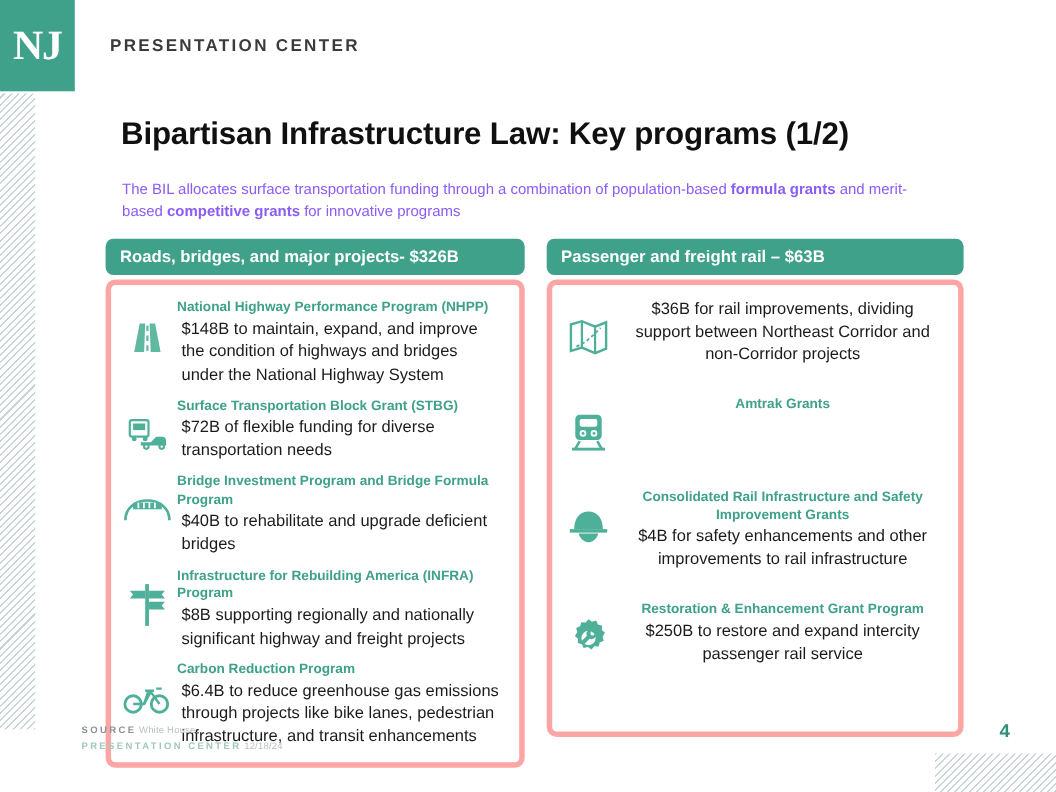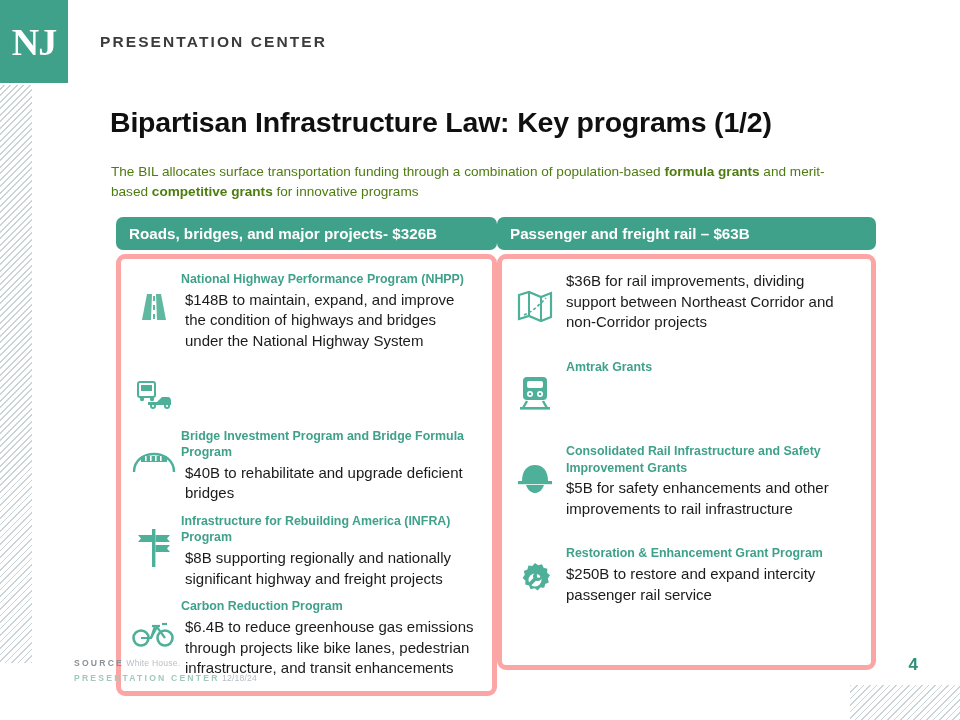--- a/index.html
+++ b/index.html
@@ -74,31 +74,31 @@
     font-weight: bold;
     color: #101010;
     letter-spacing: -0.2px;
   }
   .slide-subtitle {
     position: absolute;
     left: 111px; top: 162px;
     width: 740px;
     font-size: 13.6px;
     line-height: 1.47;
-    color: #4d7c0f;
+    color: #8b5cf6;
   }
   .slide-subtitle b { font-weight: bold; }
 
   
   .col {
     position: absolute;
     top: 217px;
   }
-  .col-left  { left: 116px;  width: 381px; }
-  .col-right { left: 497px;  width: 379px; }
+  .col-left  { left: 96px;  width: 381px; }
+  .col-right { left: 497px;  width: 379px; text-align: center; }
 
   .col-header {
     background: #3fa18a;
     border-radius: 7px;
     height: 33px;
     display: flex;
     align-items: center;
     padding-left: 13px;
     color: #ffffff;
     font-size: 15.2px;
@@ -226,20 +226,24 @@
           <rect x="7" y="5" width="11" height="6" fill="#4fb09a"></rect>
           <circle cx="8" cy="19" r="2.2" fill="#4fb09a"></circle>
           <circle cx="18" cy="19" r="2.2" fill="#4fb09a"></circle>
           <path d="M14 22 L23 22 L28 17 L34 17 C36 17 37 19 37 21 L37 25 L14 25 Z" fill="#4fb09a"></path>
           <circle cx="19" cy="26" r="3" fill="#4fb09a"></circle>
           <circle cx="33" cy="26" r="3" fill="#4fb09a"></circle>
           <circle cx="19" cy="26" r="1.1" fill="#ffffff"></circle>
           <circle cx="33" cy="26" r="1.1" fill="#ffffff"></circle>
         </svg>
       </span>
+      <div class="item-body">
+        <div class="item-title">Surface Transportation Block Grant (STBG)</div>
+        <div class="item-desc">$72B of flexible funding for diverse transportation needs</div>
+      </div>
     </div>
 
     <div class="item">
       <span class="item-icon">
         <svg width="44" height="26" viewBox="0 0 44 26">
           <path d="M2 22 C2 10 12 4 22 4 C32 4 42 10 42 22" fill="none" stroke="#4fb09a" stroke-width="2.4"></path>
           <rect x="9" y="6" width="26" height="5" fill="#4fb09a"></rect>
           <rect x="9" y="10" width="26" height="2" fill="#4fb09a"></rect>
           <rect x="13" y="6" width="1.6" height="5" fill="#ffffff"></rect>
           <rect x="18" y="6" width="1.6" height="5" fill="#ffffff"></rect>
@@ -327,21 +331,21 @@
     <div class="item">
       <span class="item-icon">
         <svg width="40" height="34" viewBox="0 0 40 34">
           <path d="M7 20 C7 10 12 4 20 4 C28 4 33 10 33 20 Z" fill="#4fb09a"></path>
           <rect x="3" y="20" width="34" height="3.2" fill="#4fb09a"></rect>
           <path d="M11 24 C13 30 17 32 20 32 C23 32 27 30 29 24 Z" fill="#4fb09a"></path>
         </svg>
       </span>
       <div class="item-body">
         <div class="item-title">Consolidated Rail Infrastructure and Safety Improvement Grants</div>
-        <div class="item-desc">$5B for safety enhancements and other improvements to rail infrastructure</div>
+        <div class="item-desc">$4B for safety enhancements and other improvements to rail infrastructure</div>
       </div>
     </div>
 
     <div class="item">
       <span class="item-icon">
         <svg width="38" height="38" viewBox="0 0 38 38">
           <path d="M19 2 l3.2 2.2 3.8 -1 1.6 3.6 3.8 1 -0.3 3.9 2.9 2.6 -2.2 3.3 1 3.8 -3.6 1.6 -1 3.8 -3.9 -0.3 -2.6 2.9 -3.3 -2.2 -3.8 1 -1.6 -3.6 -3.8 -1 0.3 -3.9 -2.9 -2.6 2.2 -3.3 -1 -3.8 3.6 -1.6 1 -3.8 3.9 0.3 Z" fill="#4fb09a"></path>
           <circle cx="19" cy="19" r="6.5" fill="#ffffff"></circle>
           <path d="M23 11 a4.6 4.6 0 0 0 -5.6 6.1 l-5.4 5.4 2.6 2.6 5.4 -5.4 a4.6 4.6 0 0 0 6.1 -5.6 l-2.6 2.6 -2.4 -0.3 -0.3 -2.4 Z" fill="#4fb09a"></path>
         </svg>

